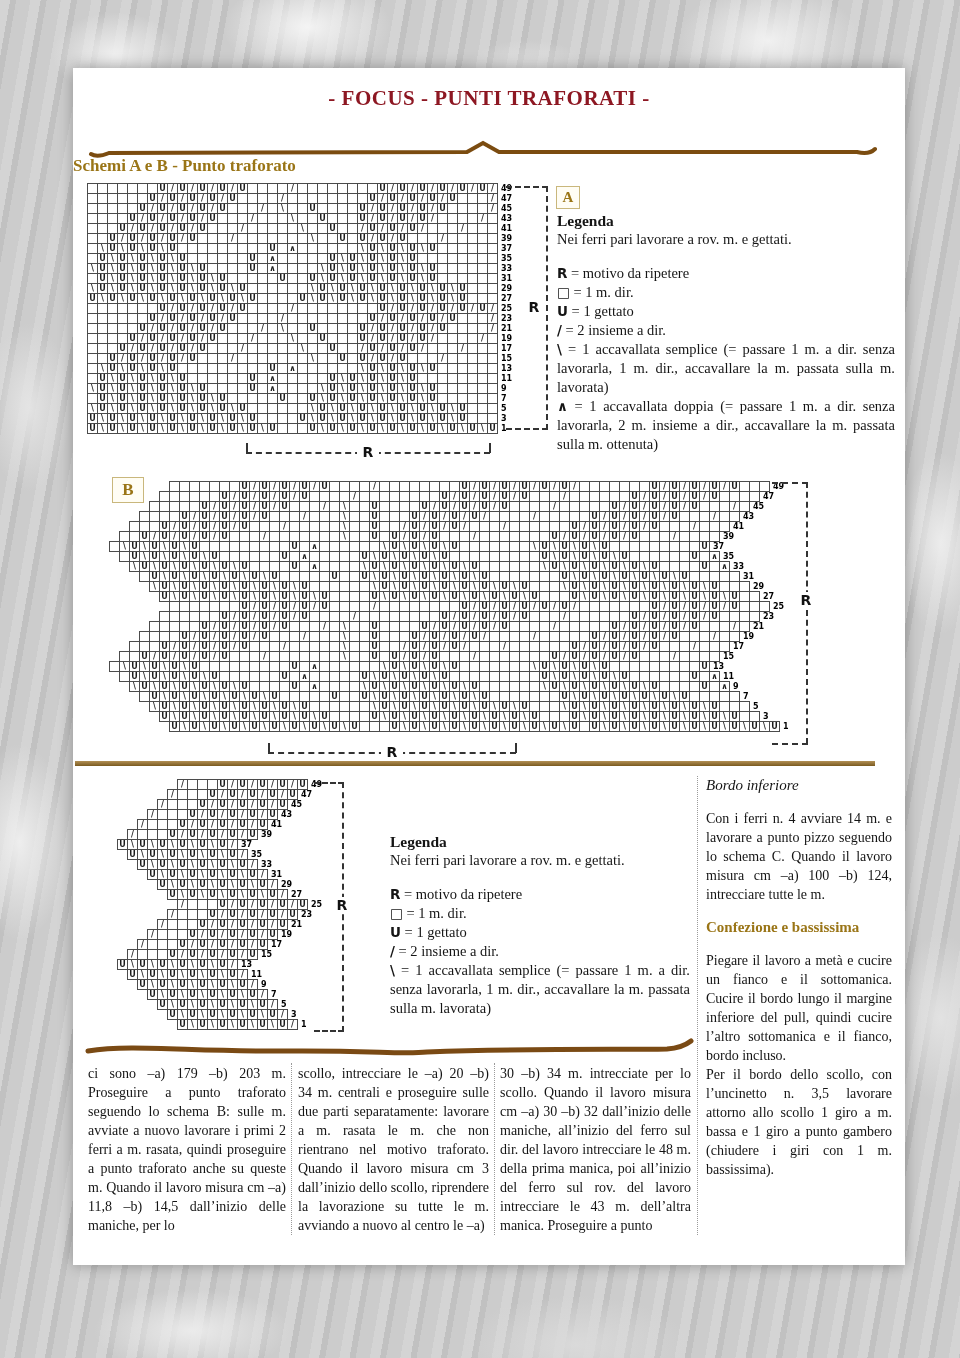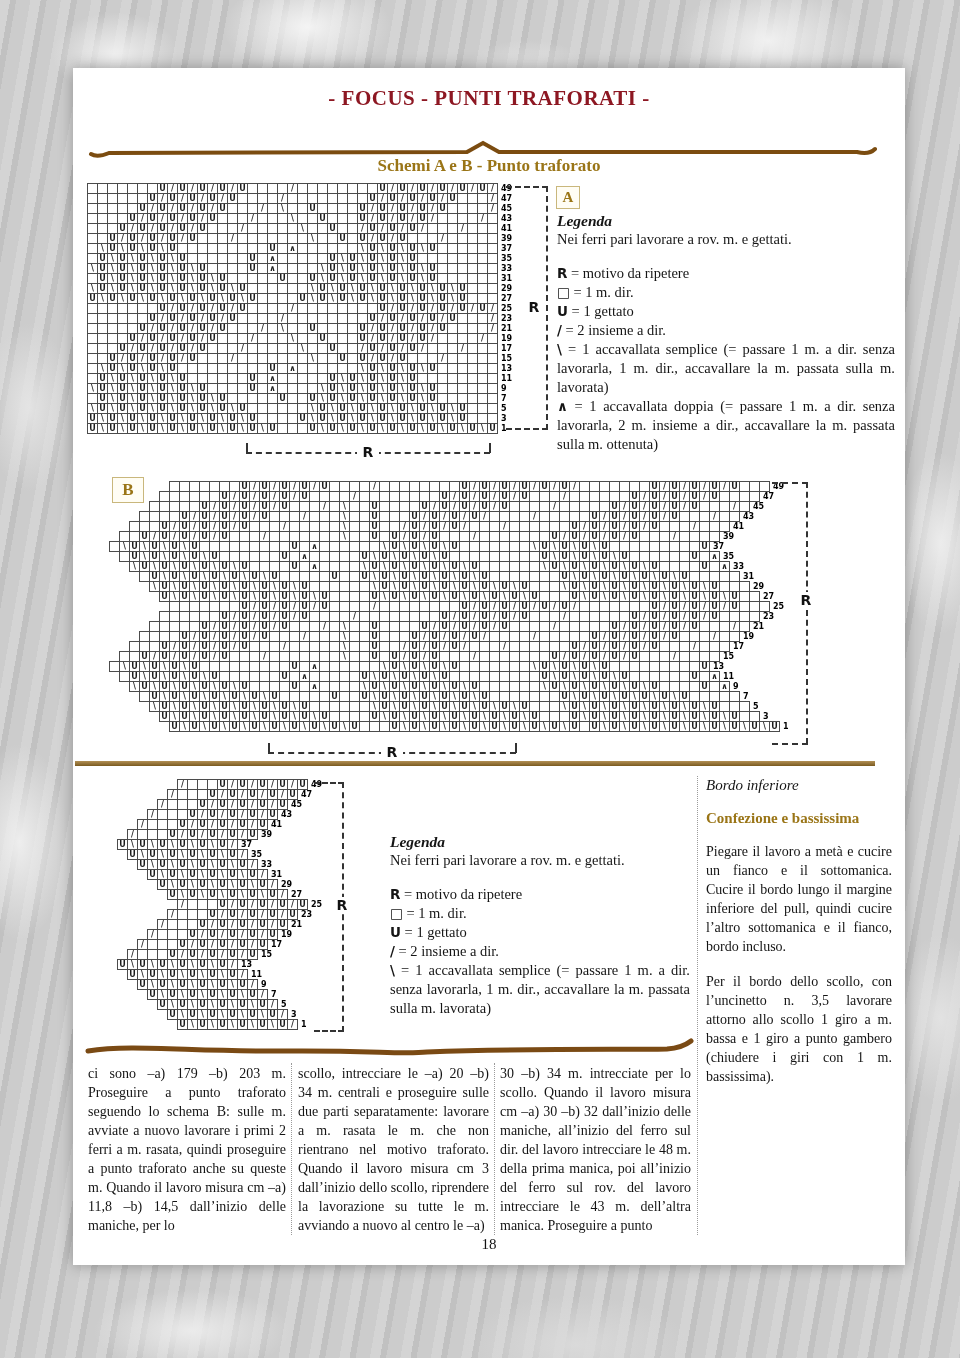--- a/index.html
+++ b/index.html
@@ -18,41 +18,41 @@
       radial-gradient(140px 60px at 20% 98%, #ebebeb, rgba(235,235,235,0) 70%),
       repeating-linear-gradient(100deg, #d4d4d4 0 10px, #c1c1c1 10px 16px, #cccccc 16px 30px),
       linear-gradient(#c7c7c7,#bdbdbd);
   }
   .page{position:absolute;left:73px;top:68px;width:832px;height:1197px;background:#ffffff;
     box-shadow:0 0 14px rgba(0,0,0,.30);}
   .abs{position:absolute;}
   .hdr{left:73px;top:86px;width:832px;text-align:center;font-size:21px;font-weight:bold;
     color:#8d1722;letter-spacing:.5px;}
   .hdr .light{font-weight:bold;}
-  .sec-title{color:#9a7517;font-weight:bold;text-align:center;}
+  .sec-title{color:#9a7517;font-weight:bold;}
   .t1{left:73px;top:156px;width:832px;font-size:17px;}
   .t2{left:330px;top:777px;width:320px;font-size:16px;}
   
   .chart{position:absolute;}
   .crow{position:absolute;display:flex;height:11px;}
   .ccell{width:11px;height:11px;margin-left:-1px;border:1px solid #4b4b4b;box-sizing:border-box;
     font-family:"DejaVu Sans",sans-serif;font-size:8px;font-weight:700;line-height:9px;
     text-align:center;color:#1c1c1c;background:#fff;}
   .rnum{font-family:"DejaVu Sans",sans-serif;font-size:8px;font-weight:700;line-height:11px;
     margin-left:3px;color:#000;}
   .chlabel{position:absolute;border:1px solid #c9b77c;background:#fffdf4;color:#9a7517;
     font-weight:bold;text-align:center;font-family:"Liberation Serif",serif;}
   .rlab{position:absolute;font-family:"DejaVu Sans",sans-serif;font-weight:600;font-size:14px;
     color:#111;text-align:center;}
   .whitebg{background:#fff;}
   .dash-h{position:absolute;border-top:2px dashed #333;}
   .dash-v{position:absolute;border-left:2px dashed #333;}
   
   .legend{position:absolute;color:#151515;}
-  .ltitle{font-size:15.5px;font-weight:bold;margin-bottom:1px;font-style:italic;}
+  .ltitle{font-size:15.5px;font-weight:bold;margin-bottom:1px;}
   .lintro{font-size:14.5px;margin-bottom:16px;}
   .litem{font-size:14.5px;line-height:19px;text-align:justify;}
   .lsym{font-family:"DejaVu Sans",sans-serif;font-weight:600;font-size:13.5px;}
   
   .tcol{position:absolute;font-size:14px;line-height:19px;text-align:justify;color:#141414;}
   .tcol p{margin:0 0 14px 0;}
   .h-italic{font-style:italic;font-size:15px;margin:0 0 2px 0;}
   .h-gold{color:#9a7517;font-weight:bold;font-size:15px;margin:0 0 2px 0;}
   .dots{position:absolute;border-left:1px dotted #9b9b9b;width:0;}
   .rule-gold{position:absolute;left:75px;top:761px;width:800px;height:5px;
@@ -3197,31 +3197,31 @@
         <div class="litem"><span class="lsym">R</span> = motivo da ripetere</div>
         <div class="litem"><span class="lsym">□</span> = 1 m. dir.</div>
         <div class="litem"><span class="lsym">U</span> = 1 gettato</div>
         <div class="litem"><span class="lsym">/</span> = 2 insieme a dir.</div>
         <div class="litem"><span class="lsym">\</span> = 1 accavallata semplice (= passare 1 m. a dir. senza lavorarla, 1 m. dir., accavallare la m. passata sulla m. lavorata)</div>
       </div>
   </div>
 
   <div class="tcol" style="left:706px;top:776px;width:186px;">
     <p class="h-italic">Bordo inferiore</p>
+    <p>Con i ferri n. 4 avviare 14 m. e lavorare a punto pizzo seguendo lo schema C. Quando il lavoro misura cm –a) 100 –b) 124, intrecciare tutte le m.</p>
     <p class="h-gold">Confezione e bassissima</p>
-    <p style="margin-bottom:16px;">Piegare il lavoro a metà e cucire un fianco e il sottomanica. Cucire il bordo lungo il margine inferiore del pull, quindi cucire l’altro sottomanica e il fianco, bordo incluso.</p>
+    <p style="margin-bottom:0;">Piegare il lavoro a metà e cucire un fianco e il sottomanica. Cucire il bordo lungo il margine inferiore del pull, quindi cucire l’altro sottomanica e il fianco, bordo incluso.</p>
     <p>Per il bordo dello scollo, con l’uncinetto n. 3,5 lavorare attorno allo scollo 1 giro a m. bassa e 1 giro a punto gambero (chiudere i giri con 1 m. bassissima).</p>
   </div>
 
   <svg class="abs" style="left:82px;top:1037px;" width="616" height="22">
     <path d="M6,14 C50,7 110,15 200,14 C290,13 320,18 345,15 C460,11 540,13 585,12 Q600,11 609,4" fill="none" stroke="#7a4a14" stroke-width="5" stroke-linecap="round"></path>
   </svg>
 
   <div class="tcol" style="left:88px;top:1064px;width:198px;">ci sono –a) 179 –b) 203 m. Proseguire a punto traforato seguendo lo schema B: sulle m. avviate a nuovo lavorare i primi 2 ferri a m. rasata, quindi proseguire a punto traforato anche su queste m. Quando il lavoro misura cm –a) 11,8 –b) 14,5 dall’inizio delle maniche, per lo</div>
   <div class="tcol" style="left:298px;top:1064px;width:191px;">scollo, intrecciare le –a) 20 –b) 34 m. centrali e proseguire sulle due parti separatamente: lavorare a m. rasata le m. che non rientrano nel motivo traforato. Quando il lavoro misura cm 3 dall’inizio dello scollo, riprendere la lavorazione su tutte le m. avviando a nuovo al centro le –a)</div>
   <div class="tcol" style="left:500px;top:1064px;width:191px;">30 –b) 34 m. intrecciate per lo scollo. Quando il lavoro misura cm –a) 30 –b) 32 dall’inizio delle maniche, all’inizio del ferro sul dir. del lavoro intrecciare le 48 m. della prima manica, poi all’inizio del ferro sul rov. del lavoro intrecciare le 43 m. dell’altra manica. Proseguire a punto</div>
 
   <div class="dots" style="left:291px;top:1063px;height:172px;"></div>
   <div class="dots" style="left:494px;top:1063px;height:172px;"></div>
   <div class="dots" style="left:697px;top:776px;height:459px;"></div>
 
-  <div class="abs pagenum">18</div>
 </div>
 
 </body></html>

